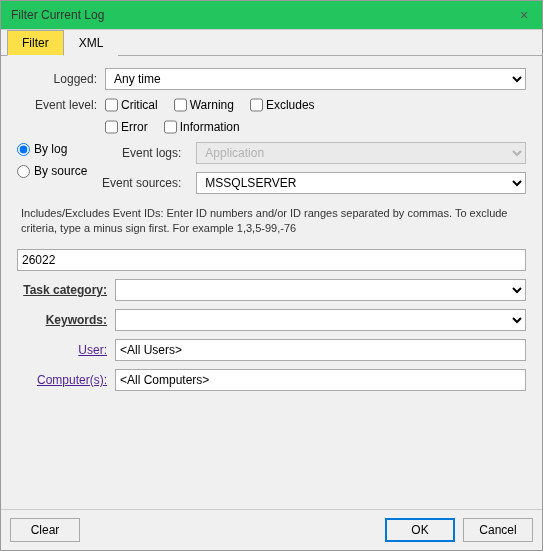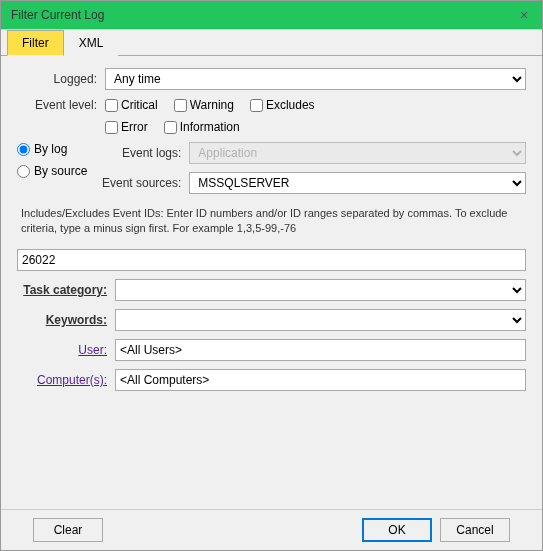--- a/index.html
+++ b/index.html
@@ -86,21 +86,20 @@
       border: 1px solid #aaa;
       background: white;
       padding: 2px 4px;
     }
     .logged-select {
       flex: 1;
       height: 22px;
     }
     .checkbox-group {
       display: flex;
-      align-items: center;
       gap: 3px;
       margin-right: 8px;
     }
     .checkbox-group input[type="checkbox"] {
       margin: 0;
     }
     .radio-col {
       display: flex;
       flex-direction: column;
       gap: 8px;
@@ -113,21 +112,21 @@
     }
     .right-col {
       flex: 1;
       display: flex;
       flex-direction: column;
       gap: 8px;
     }
     .field-row {
       display: flex;
       align-items: center;
-      gap: 8px;
+      gap: 15px;
     }
     .field-label {
       min-width: 90px;
       text-align: right;
       color: #333;
     }
     .logs-select {
       flex: 1;
       height: 22px;
       background: #e8e8e8;
@@ -188,21 +187,21 @@
       height: 22px;
       border: 1px solid #aaa;
       padding: 2px 4px;
       font-size: 12px;
       font-family: inherit;
     }
     .footer {
       display: flex;
       justify-content: flex-end;
       align-items: center;
-      padding: 8px 32px;
+      padding: 8px 9px;
       gap: 8px;
       border-top: 1px solid #ccc;
     }
     .btn {
       min-width: 70px;
       height: 24px;
       padding: 2px 12px;
       font-size: 12px;
       font-family: inherit;
       cursor: pointer;

